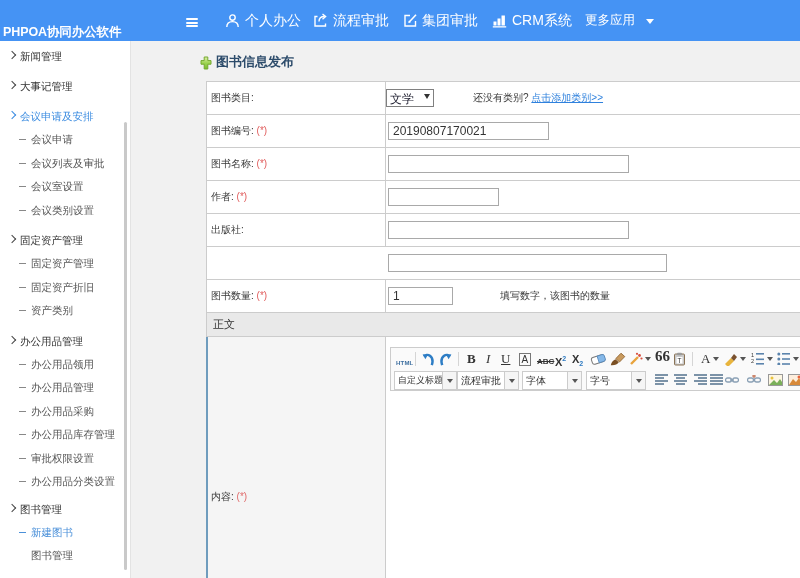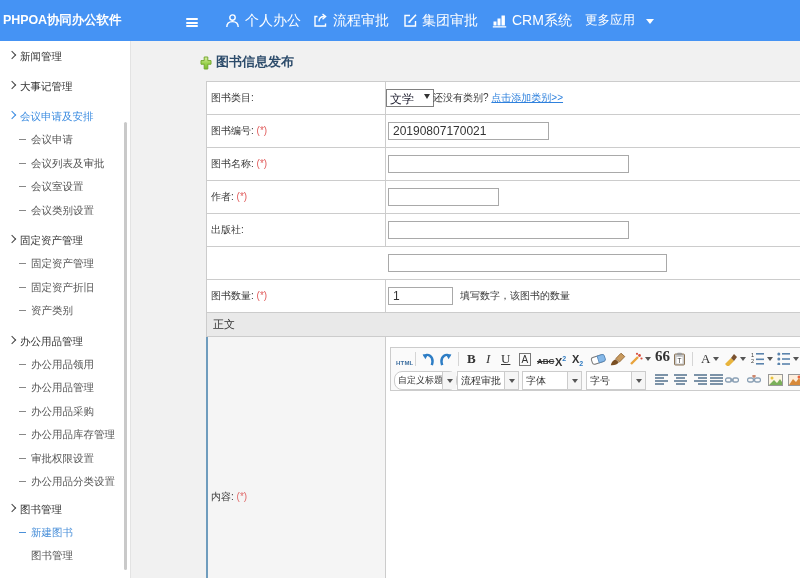--- a/index.html
+++ b/index.html
@@ -1,20 +1,20 @@
 <!DOCTYPE html>
 <html><head>
 <meta charset="utf-8">
 <style>
 html,body{margin:0;padding:0;}
 body{width:800px;height:578px;overflow:hidden;position:relative;font-family:"Liberation Sans",sans-serif;background:#f1f1f1;}
 .abs{position:absolute;}
 
 #header{left:0;top:0;width:800px;height:41px;background:#4593f4;color:#fff;}
-#logo{left:3px;top:0;height:41px;line-height:41px;font-size:12.5px;font-weight:bold;letter-spacing:-0.1px;}
+#logo{left:3px;top:12px;height:41px;line-height:41px;font-size:12.5px;font-weight:bold;letter-spacing:-0.1px;}
 .hmb{left:186px;top:18px;width:12px;height:9px;}
 .hmb i{display:block;height:2px;background:#fff;margin-bottom:1.6px;border-radius:1px;}
 .hmenu{top:0;height:41px;line-height:41px;font-size:14px;}
 .hicon{top:13px;}
 
 #sidebar{left:0;top:41px;width:130px;height:537px;background:#fff;border-right:1px solid #e3e3e3;}
 #sbscroll{left:124px;top:122px;width:3px;height:448px;background:#c9c9c9;border-radius:2px;}
 .g{position:relative;height:24px;margin-top:6px;line-height:24px;font-size:10.5px;color:#333;}
 .g .chev{position:absolute;left:9px;top:8px;width:5px;height:5px;border-top:1.4px solid #444;border-right:1.4px solid #444;transform:rotate(45deg);}
 .g .t{position:absolute;left:20px;}
@@ -29,21 +29,21 @@
 #plus{left:200px;top:56px;width:12px;height:14px;}
 #title{left:216px;top:50px;font-size:13px;font-weight:bold;color:#2d4c6b;line-height:24px;}
 
 #form{left:206px;top:81px;width:600px;background:#fff;border:1px solid #ccc;border-bottom:none;}
 .row{position:relative;height:32px;border-bottom:1px solid #ccc;}
 .lab{position:absolute;left:0;top:0;width:178px;height:100%;border-right:1px solid #ccc;}
 .lab > span{position:absolute;left:4px;top:50%;transform:translateY(-50%);font-size:10px;color:#3a3a3a;white-space:nowrap;}
 .red{color:#e05c5c;}
 .fld{position:absolute;left:179px;top:0;right:0;height:100%;}
 .inp{position:absolute;top:50%;transform:translateY(-50%);height:16px;border:1px solid #a9a9a9;background:#fff;font-size:12px;color:#333;font-family:"Liberation Sans",sans-serif;padding:0 0 0 4px;line-height:16px;}
-.cap{position:absolute;top:50%;transform:translateY(-50%);font-size:10px;color:#3a3a3a;white-space:nowrap;}
+.cap{position:absolute;top:50%;transform:translateY(-50%);font-size:10px;color:#3a3a3a;white-space:nowrap;padding-left:40px;}
 a.lnk{color:#2f81dd;text-decoration:underline;}
 #zwbar{position:relative;height:23px;line-height:23px;border-bottom:1px solid #ccc;background:#e9e9e9;font-size:11px;color:#333;padding-left:6px;}
 #edrow{position:relative;height:242px;border-bottom:none;}
 #edlab{position:absolute;left:0;top:0;width:178px;height:100%;background:#f5f5f5;border-right:1px solid #ccc;}
 #edblue{position:absolute;left:-1px;top:0;width:2px;height:100%;background:#6f9cbd;}
 #edlab > span{position:absolute;left:4px;top:153px;font-size:10px;color:#3a3a3a;}
 #edcell{position:absolute;left:179px;top:0;right:0;height:100%;background:#fff;}
 
 #tbar{position:absolute;left:4px;top:10px;width:424px;height:42px;border:1px solid #ccc;background:#fafafa;}
 #trow1{position:absolute;left:0;top:0;width:100%;height:22px;}
@@ -325,21 +325,21 @@
               <circle cx="1.8" cy="2" r="1.5" fill="#5b84ad"></circle>
               <rect x="5" y="1" width="8" height="1.6" fill="#5b84ad"></rect>
               <circle cx="1.8" cy="7" r="1.5" fill="#5b84ad"></circle>
               <rect x="5" y="6.2" width="8" height="1.6" fill="#5b84ad"></rect>
               <circle cx="1.8" cy="12" r="1.5" fill="#5b84ad"></circle>
               <rect x="5" y="11.2" width="8" height="1.6" fill="#5b84ad"></rect>
             </svg>
           <span class="abs" style="left:402px;top:9px;border-left:3px solid transparent;border-right:3px solid transparent;border-top:4px solid #555;"></span>
         </div>
         <div id="trow2">
-          <span class="tsel" style="left:3px;width:61px;border-radius:8px;">
+          <span class="tsel" style="left:3px;width:61px;">
               <span class="tx" style="font-size:9px">自定义标题</span>
               <span class="ar"></span>
             </span>
           <span class="tsel" style="left:66px;width:60px;">
               <span class="tx">流程审批</span>
               <span class="ar"></span>
             </span>
           <span class="tsel" style="left:131px;width:58px;">
               <span class="tx">字体</span>
               <span class="ar"></span>

